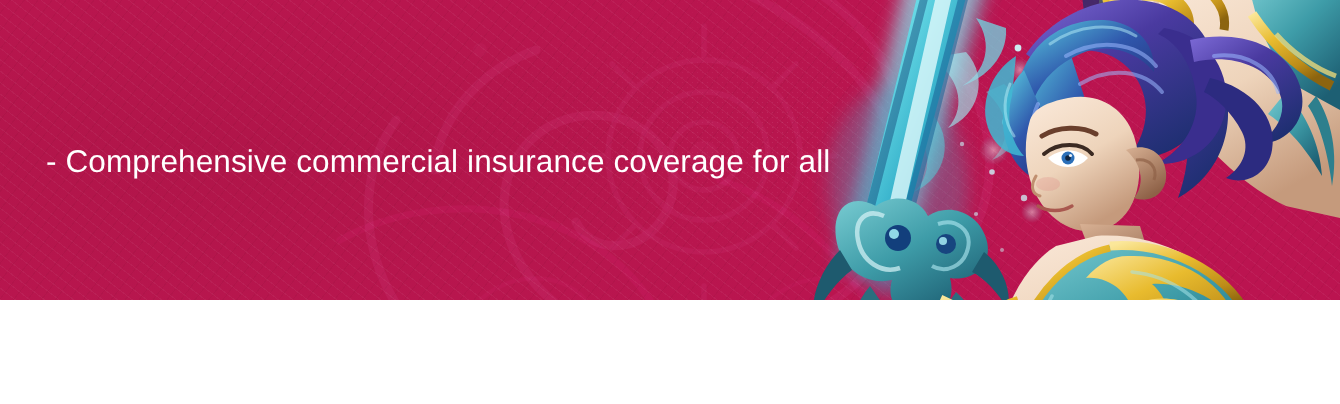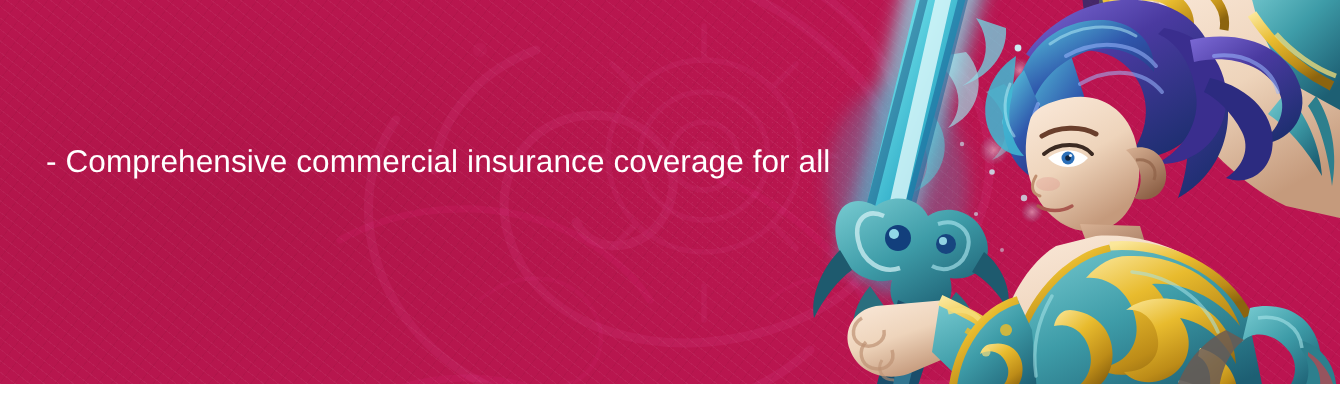--- a/index.html
+++ b/index.html
@@ -5,21 +5,21 @@
 <style>
   html, body {
     margin: 0;
     padding: 0;
     background: #ffffff;
   }
 
   #banner {
     position: relative;
     width: 1340px;
-    height: 384px;
+    height: 300px;
     overflow: hidden;
     background-color: #b8164e;
     font-family: "Liberation Sans", "DejaVu Sans", sans-serif;
   }
 
   
   .bg-base {
     position: absolute;
     inset: 0;
     background:

